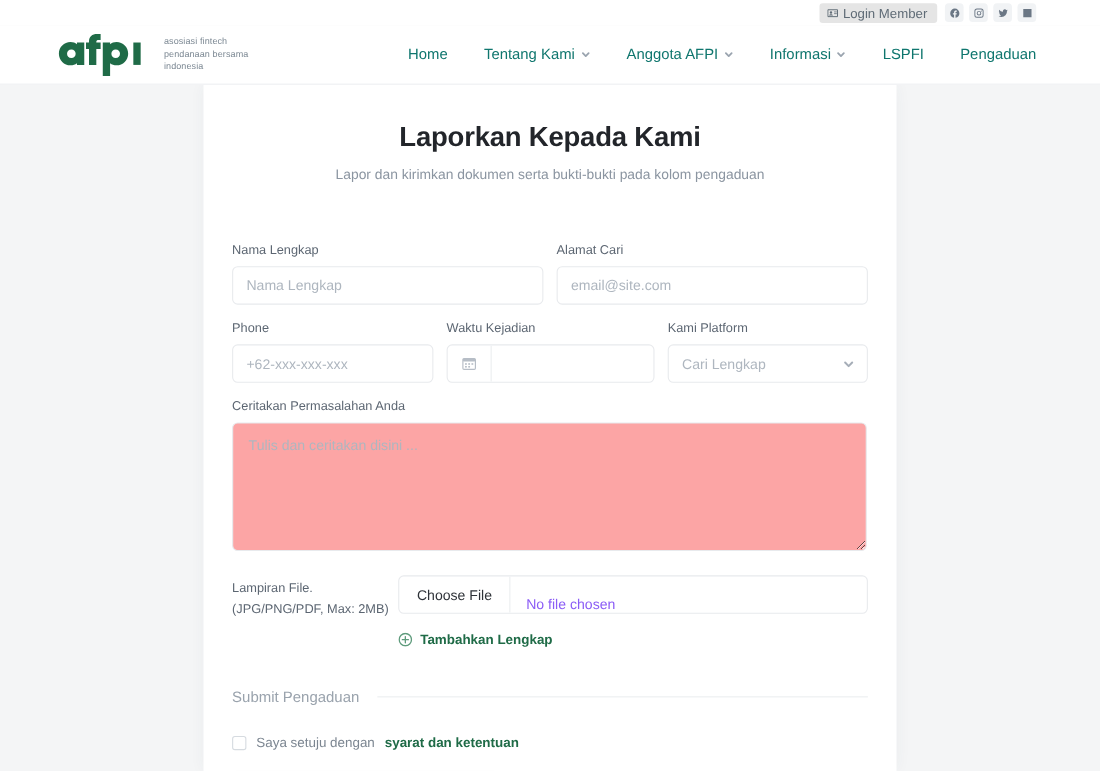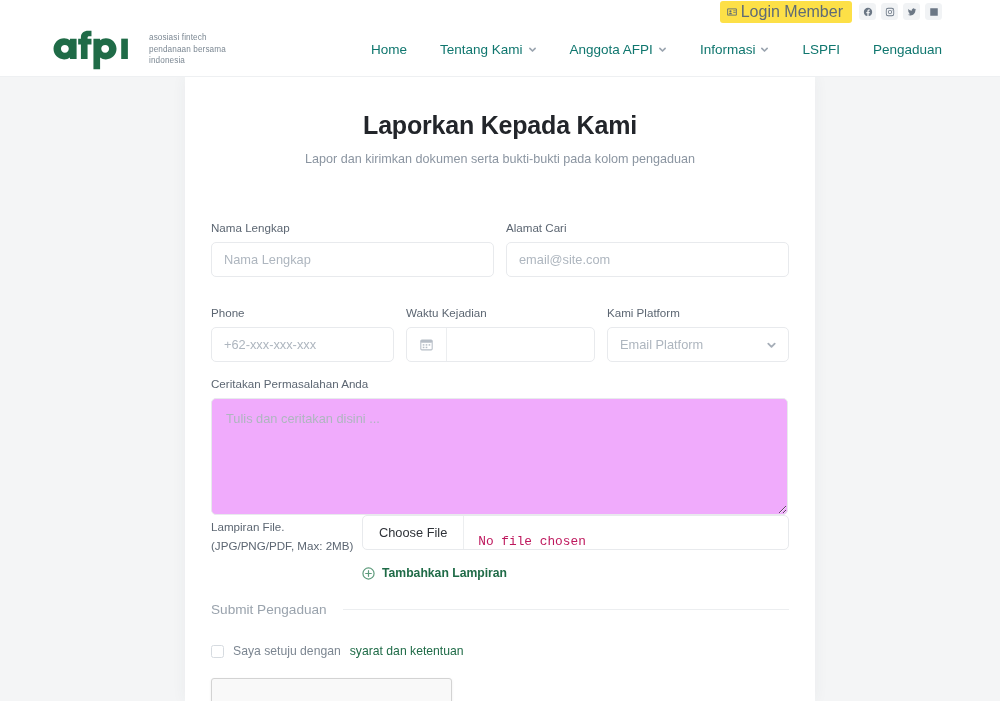--- a/index.html
+++ b/index.html
@@ -24,24 +24,24 @@
     display: flex;
     align-items: center;
     justify-content: flex-end;
     padding-right: 58px;
     gap: 7px;
   }
   .login-btn {
     display: flex;
     align-items: center;
     gap: 4px;
-    background: #fde047;
+    background: #e5e5e5;
     border-radius: 3px;
     padding: 3px 9px 3px 7px;
-    font-size: 16px;
+    font-size: 12px;
     color: #5f6b76;
     cursor: pointer;
     line-height: 1;
   }
   .login-btn svg { width: 10px; height: 10px; display: block; }
   .social-row { display: flex; gap: 5px; }
   .social-ic {
     width: 17px; height: 17px;
     background: #f1f3f5;
     border-radius: 3.5px;
@@ -195,42 +195,43 @@
   }
   .sel-chev {
     position: absolute;
     right: 12px; top: 50%;
     transform: translateY(-50%);
     width: 11px; height: 11px;
     pointer-events: none;
   }
   .sel-chev path { stroke: #a6aeb8; stroke-width: 2; fill: none; stroke-linecap: round; stroke-linejoin: round; }
 
-  .mt-row { margin-top: 29px; }
+  .mt-row { margin-top: 15px; }
 
   
   .ta-block { margin-top: 15px; }
   .ta {
     width: 577px;
     height: 117px;
     border: 1px solid #e8eaed;
     border-radius: 5px;
-    background: #f0abfc;
+    background: #fca5a5;
     font-family: "Liberation Sans", sans-serif;
     font-size: 12.8px;
     color: #2e3238;
     padding: 12px 14px;
     outline: none;
     resize: vertical;
     display: block;
   }
   .ta::placeholder { color: #aeb6bf; }
 
   
   .file-row {
+    margin-top: 22px;
     display: flex;
     gap: 0;
   }
   .file-lbl {
     width: 152px;
     font-size: 11.6px;
     line-height: 1.65;
     color: #5c6672;
     padding-top: 2px;
   }
@@ -251,41 +252,40 @@
     display: flex; align-items: center;
     border-right: 1px solid #eceef0;
     font-size: 12.8px;
     color: #2e3238;
     cursor: pointer;
     white-space: nowrap;
   }
   .file-name {
     padding: 0 14px;
     font-size: 12.8px;
-    color: #be185d;
-    font-family: Liberation Mono, monospace;
+    color: #8b5cf6;
   }
   .add-lamp {
     margin-top: 16px;
     display: flex;
     align-items: center;
     gap: 7px;
     font-size: 12.2px;
     font-weight: bold;
     color: #1f6b47;
     cursor: pointer;
     width: fit-content;
   }
   .plus-ic { width: 13px; height: 13px; display: block; }
   .plus-ic circle { stroke: #5e9b7c; stroke-width: 1.3; fill: none; }
   .plus-ic path { stroke: #5e9b7c; stroke-width: 1.3; stroke-linecap: round; }
 
   
   .sect {
-    margin-top: 22px;
+    margin-top: 38px;
     display: flex;
     align-items: center;
     gap: 16px;
   }
   .sect-t {
     font-size: 13.6px;
     color: #9aa3ad;
     white-space: nowrap;
   }
   .sect-line { flex: 1; height: 1px; background: #eceef0; }
@@ -302,21 +302,21 @@
     width: 13px; height: 13px;
     border: 1px solid #d6dbe0;
     border-radius: 2.5px;
     background: #fff;
     cursor: pointer;
     flex: 0 0 13px;
     appearance: none;
     -webkit-appearance: none;
     margin: 0;
   }
-  .terms-link { font-weight: normal; color: #1f6b47; cursor: pointer; }
+  .terms-link { font-weight: bold; color: #1f6b47; cursor: pointer; }
 
   
   .recap {
     margin-top: 20px;
     width: 241px;
     height: 60px;
     border: 1px solid #d3d3d3;
     border-radius: 3px;
     background: #f9f9f9;
     display: flex;
@@ -451,21 +451,21 @@
               </svg>
             </div>
             <input class="date-inp" type="text" placeholder="" style="">
           </div>
         </div>
 
         <div class="fld w-third-c">
           <div class="lbl">Kami Platform</div>
           <div class="sel-wrap">
             <div class="sel">
-              <span>Email Platform</span>
+              <span>Cari Lengkap</span>
             </div>
             <svg class="sel-chev" viewBox="0 0 12 12">
                 <path d="M2.5 4.5L6 8l3.5-3.5"></path>
               </svg>
           </div>
         </div>
       </div>
 
       <div class="ta-block">
         <div class="lbl">Ceritakan Permasalahan Anda</div>
@@ -477,21 +477,21 @@
         <div class="file-col">
           <div class="file-box">
             <div class="file-btn">Choose File</div>
             <div class="file-name">No file chosen</div>
           </div>
           <div class="add-lamp">
             <svg class="plus-ic" viewBox="0 0 14 14">
               <circle cx="7" cy="7" r="6"></circle>
               <path d="M7 4v6M4 7h6"></path>
             </svg>
-            <span>Tambahkan Lampiran</span>
+            <span>Tambahkan Lengkap</span>
           </div>
         </div>
       </div>
 
       <div class="sect">
         <div class="sect-t">Submit Pengaduan</div>
         <div class="sect-line"></div>
       </div>
 
       <div class="agree">

